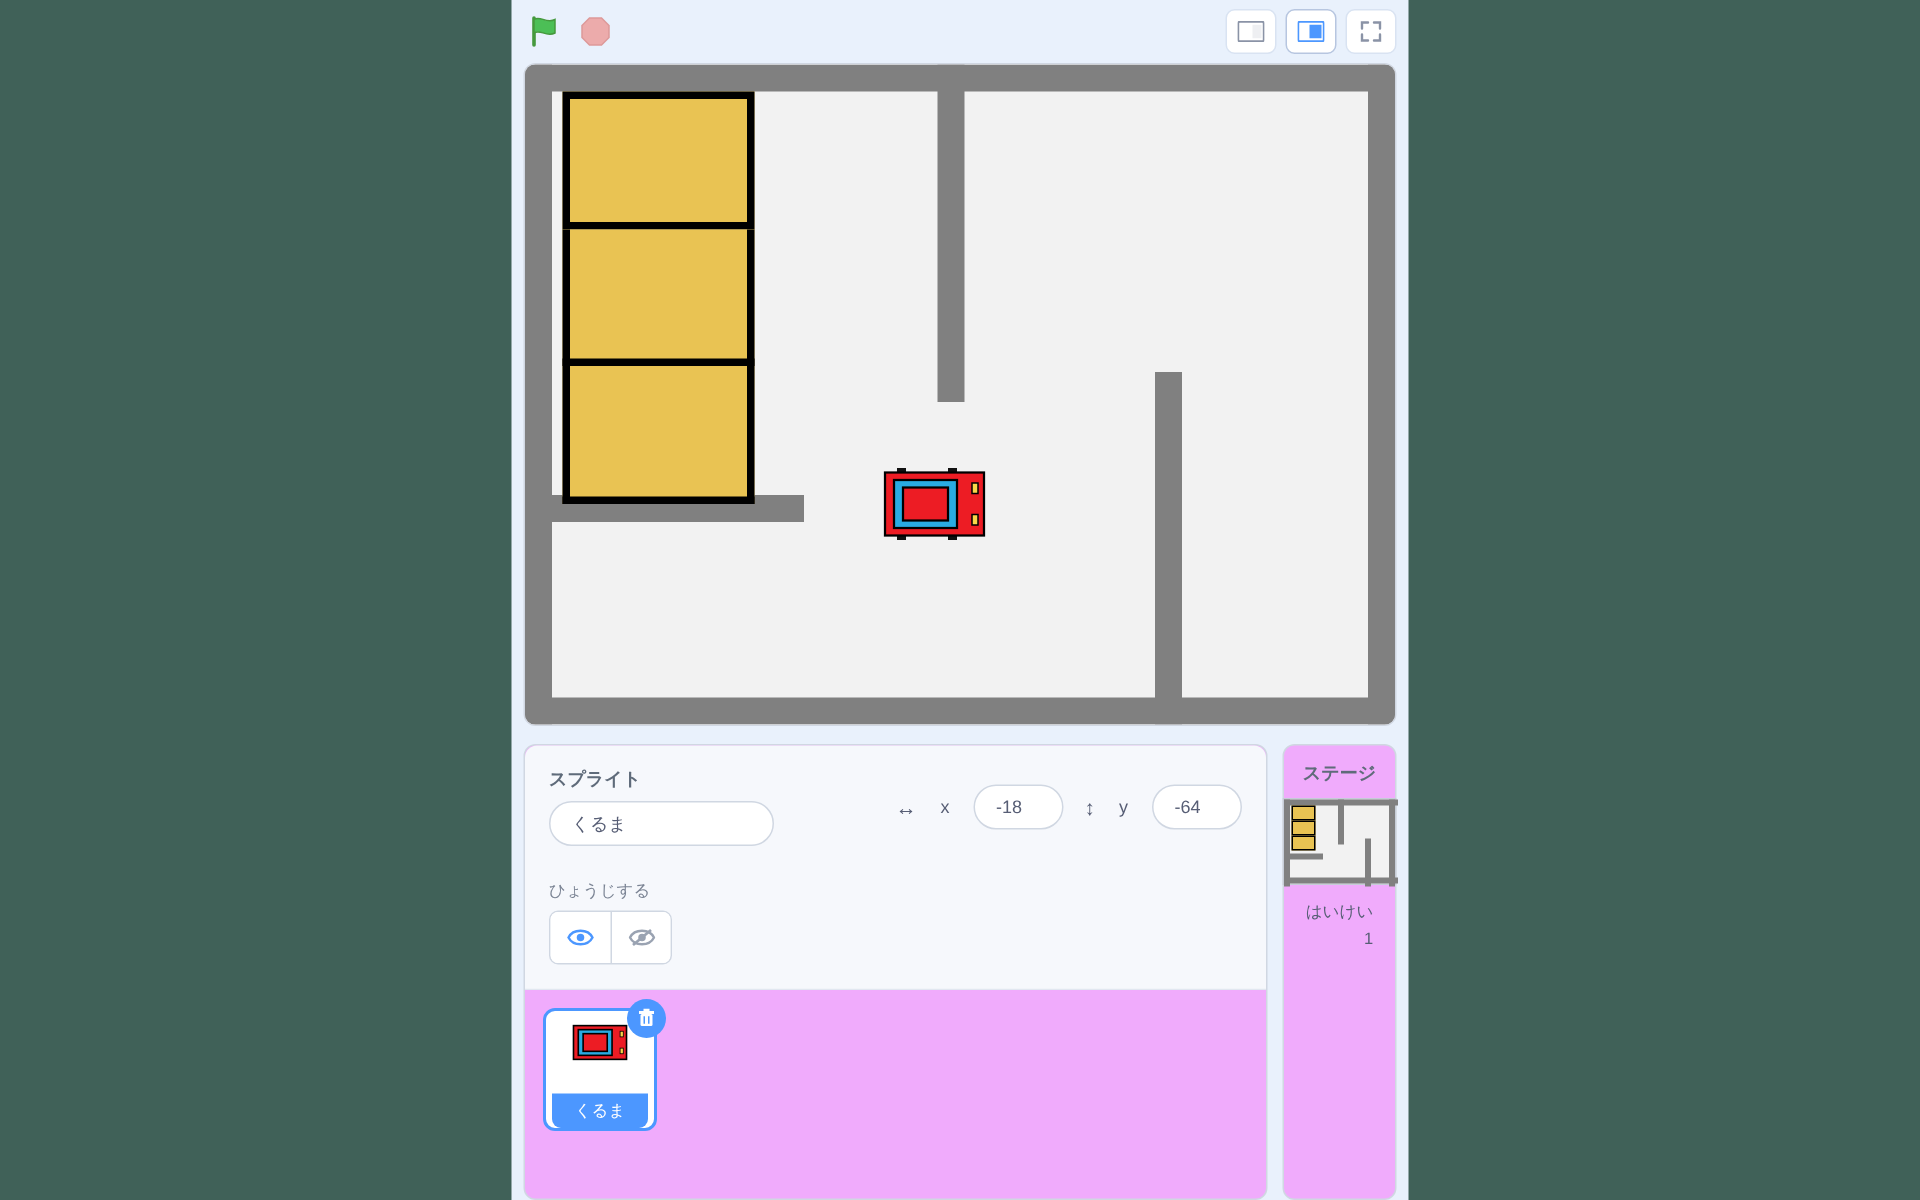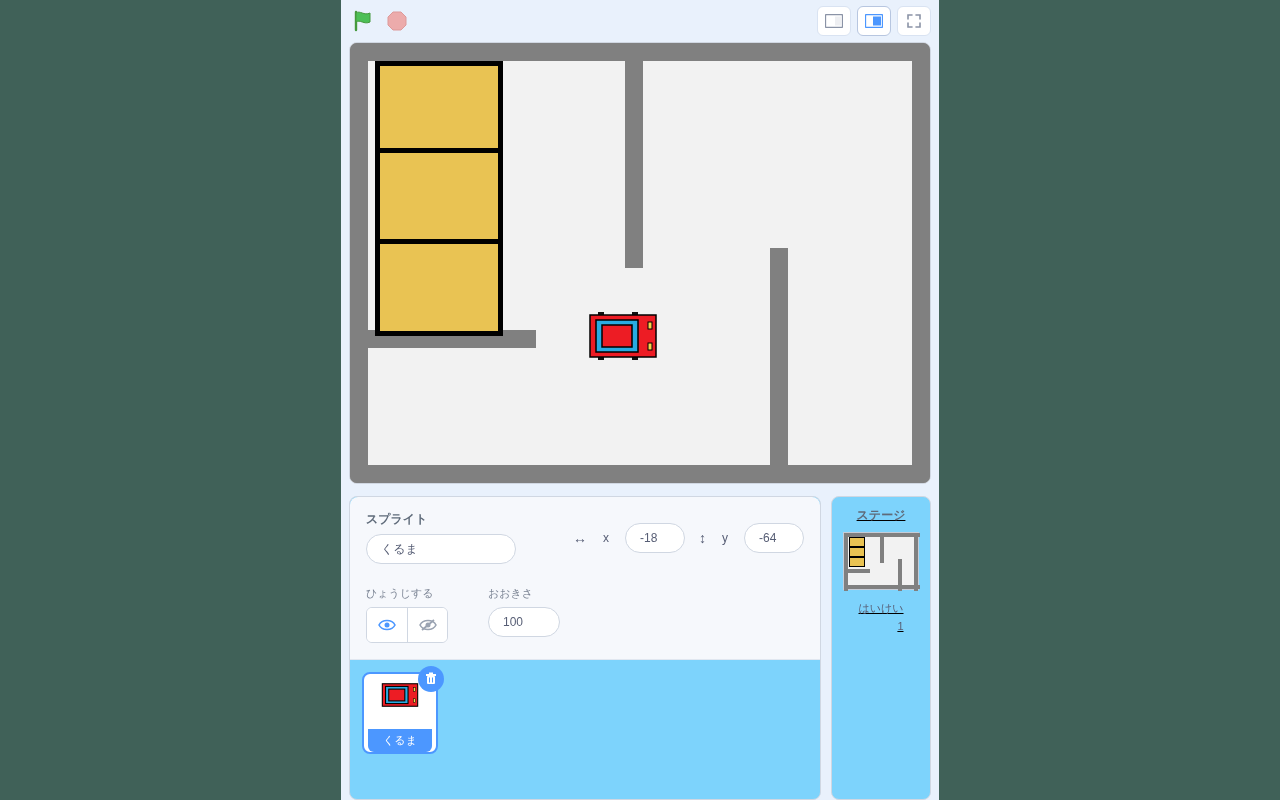--- a/index.html
+++ b/index.html
@@ -74,26 +74,26 @@
     width:74px; height:56px;
   }
 
   .panels {
     display:flex;
     gap:10px;
     margin: 12px 8px 0 8px;
     flex: 1;
   }
   .sprite-panel, .stage-panel {
-    background:#7dd3fc;
+    background:#f0abfc;
     border:1px solid #d0d7e2;
     border-radius:8px;
   }
   .sprite-panel { flex:1; display:flex; flex-direction:column; }
-  .stage-panel { width:100px; display:flex; flex-direction:column; align-items:center; padding:10px 6px;text-decoration:underline; }
+  .stage-panel { width:76px; display:flex; flex-direction:column; align-items:center; padding:10px 6px; }
 
   .sprite-info {
     padding:14px 16px 16px 16px;
     background:#f6f8fc;
     border-bottom:1px solid #e1e7f0;
     border-radius:8px 8px 0 0;
   }
   .row { display:flex; align-items:center; gap:14px; margin-bottom:10px; }
   .lbl { font-size:12px; color:#5f6b7a; font-weight:600; }
   .lbl-sm { font-size:11px; color:#7b8494; margin-bottom:6px; display:block; }
@@ -272,24 +272,20 @@
               </div>
               <div class="vis-btn">
                 <svg width="18" height="14" viewBox="0 0 18 14">
                     <path d="M1 7 C4 1 14 1 17 7 C14 13 4 13 1 7 Z" fill="none" stroke="#9aa3b2" stroke-width="1.6"></path>
                     <circle cx="9" cy="7" r="2.5" fill="#9aa3b2"></circle>
                     <line x1="3" y1="12" x2="15" y2="2" stroke="#9aa3b2" stroke-width="1.8"></line>
                   </svg>
               </div>
             </div>
           </div>
-          <div class="sub">
-            <span class="lbl-sm">おおきさ</span>
-            <input class="pill" style="width: 72px;" value="100">
-          </div>
         </div>
       </div>
 
       <div class="sprite-list">
         <div class="sprite-tile">
           <div class="tile-del">
             <svg width="14" height="14" viewBox="0 0 14 14">
                 <rect x="3" y="4" width="8" height="8" rx="1" fill="#fff"></rect>
                 <rect x="2" y="2" width="10" height="2" fill="#fff"></rect>
                 <rect x="5" y="0.5" width="4" height="1.5" fill="#fff"></rect>

